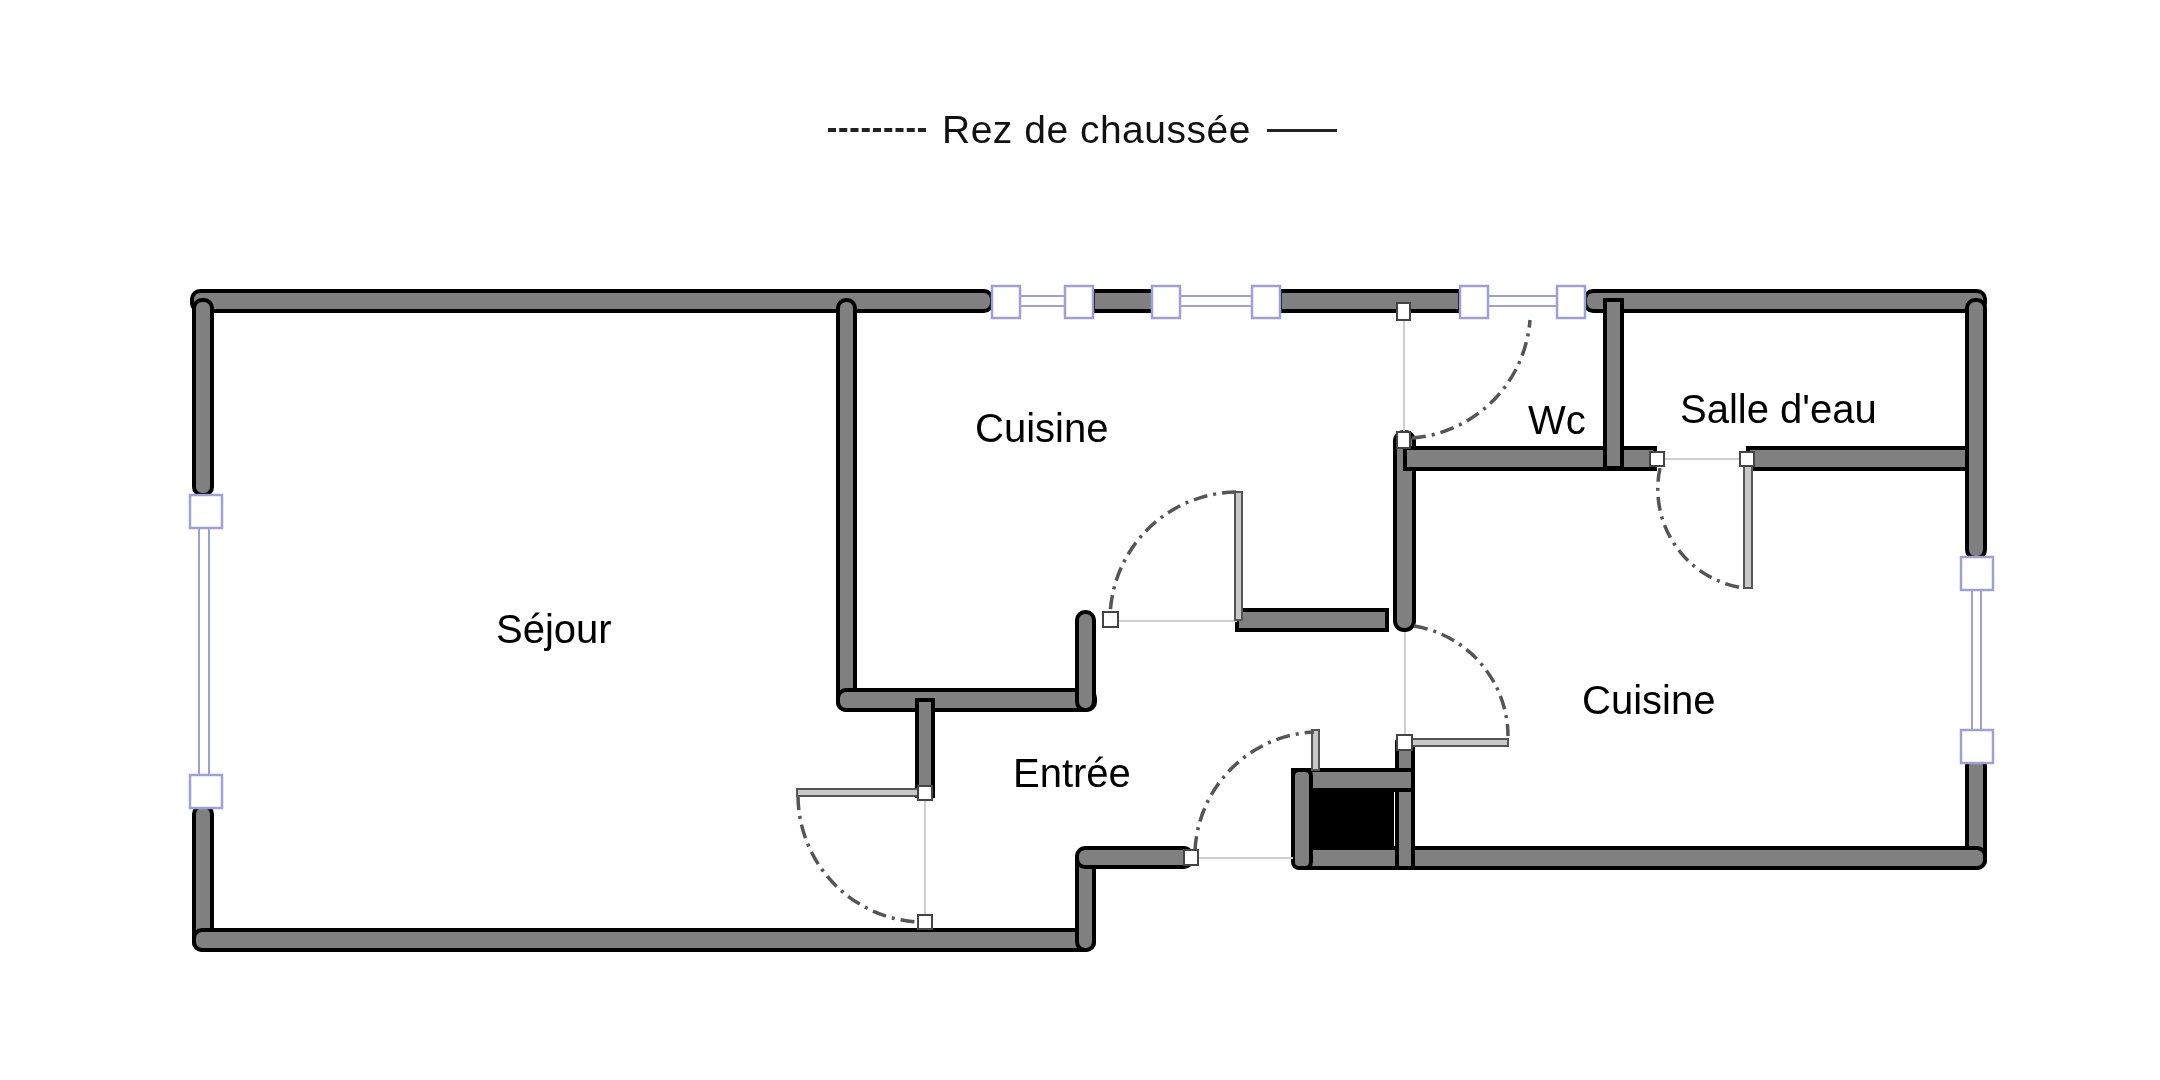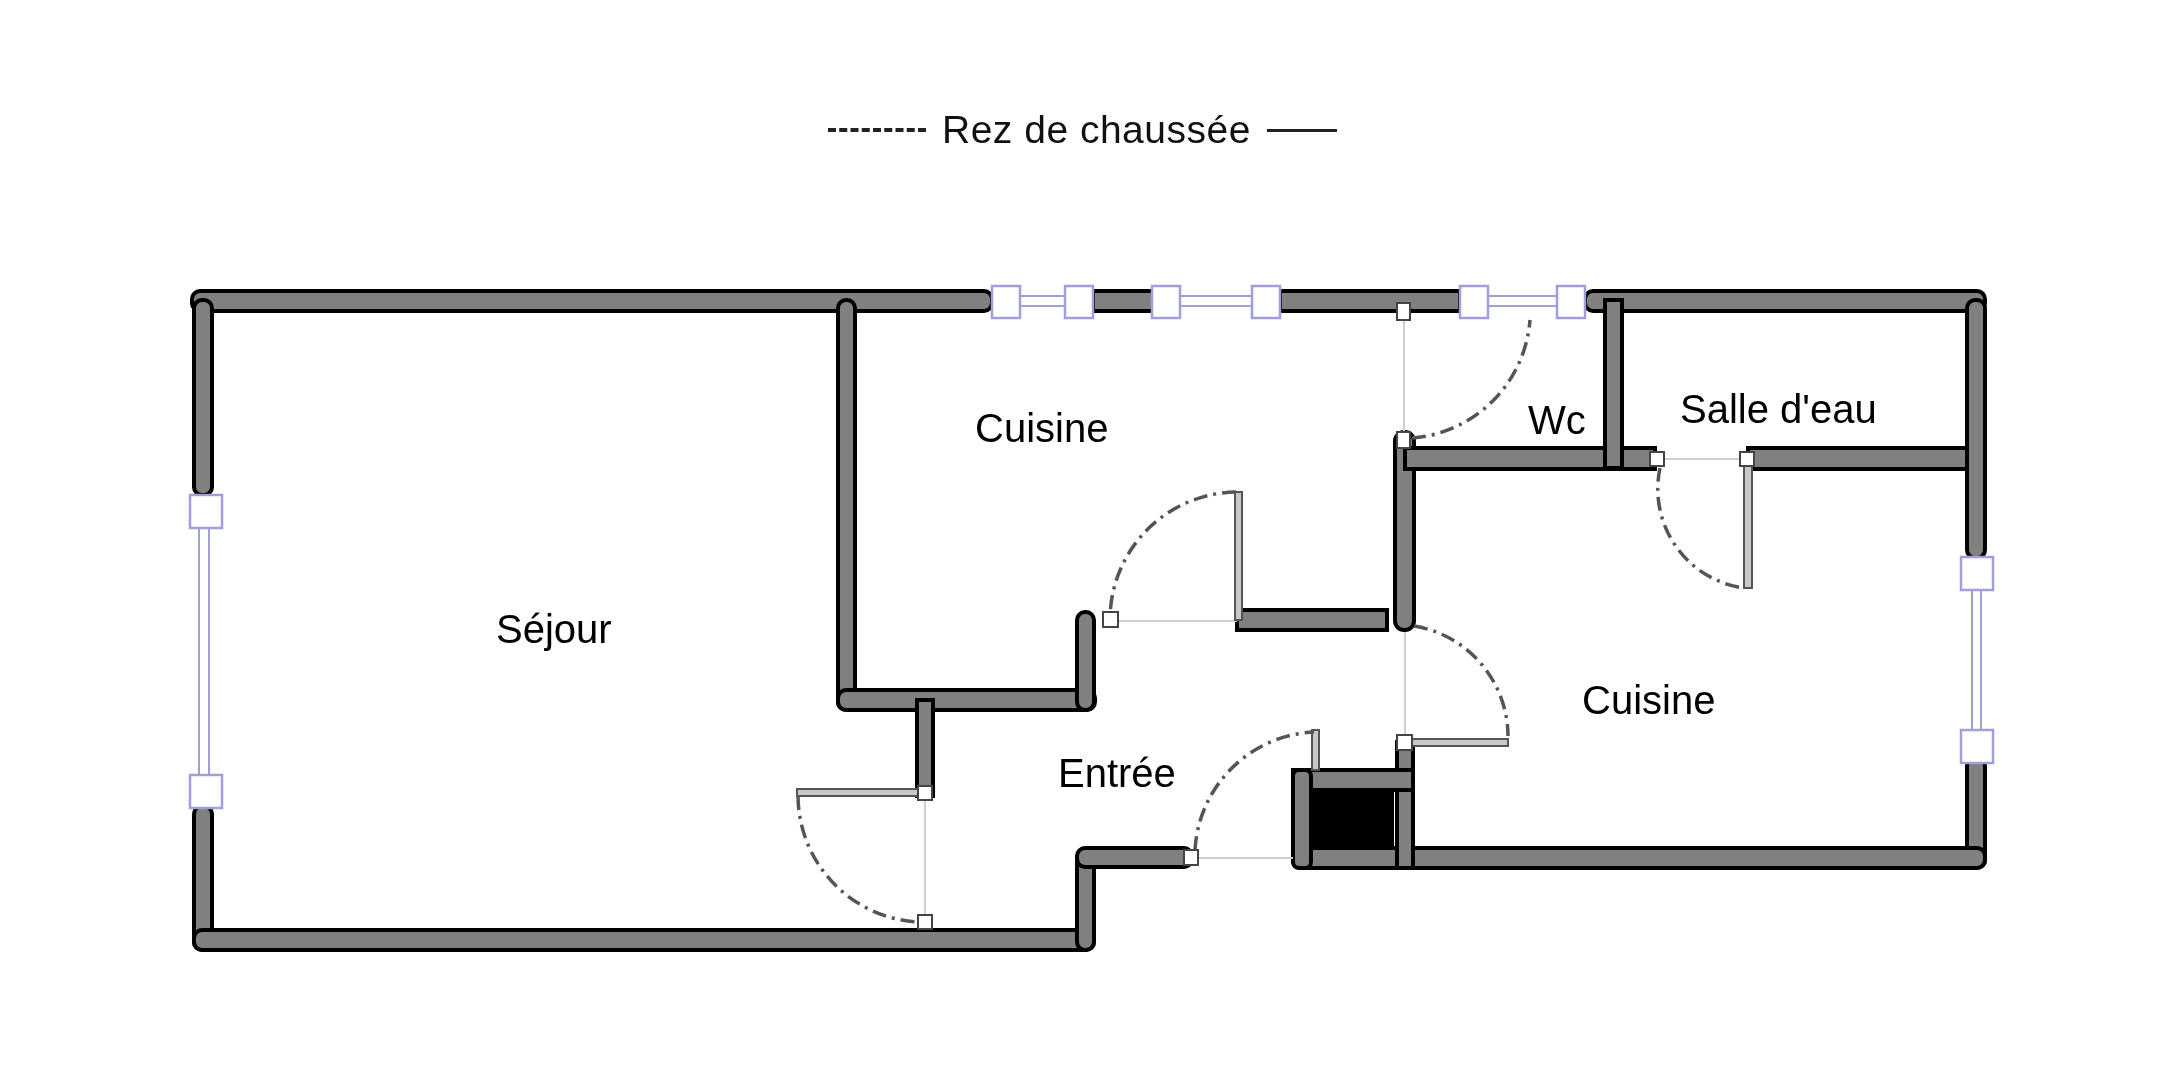--- a/index.html
+++ b/index.html
@@ -151,14 +151,14 @@
 <div class="title">
   <span class="dash"></span>
   <span>Rez de chaussée</span>
   <span class="solid"></span>
 </div>
 
 <div class="room-label" style="left:467px; top:609px;margin-left:29px;">Séjour</div>
 <div class="room-label" style="left:975px; top:408px;">Cuisine</div>
 <div class="room-label" style="left:1528px; top:400px;">Wc</div>
 <div class="room-label" style="left:1680px; top:389px;">Salle d'eau</div>
-<div class="room-label" style="left:1058px; top:753px;">Entrée</div>
+<div class="room-label" style="left:1013px; top:753px;">Entrée</div>
 <div class="room-label" style="left:1582px; top:680px;">Cuisine</div>
 
 </body></html>

